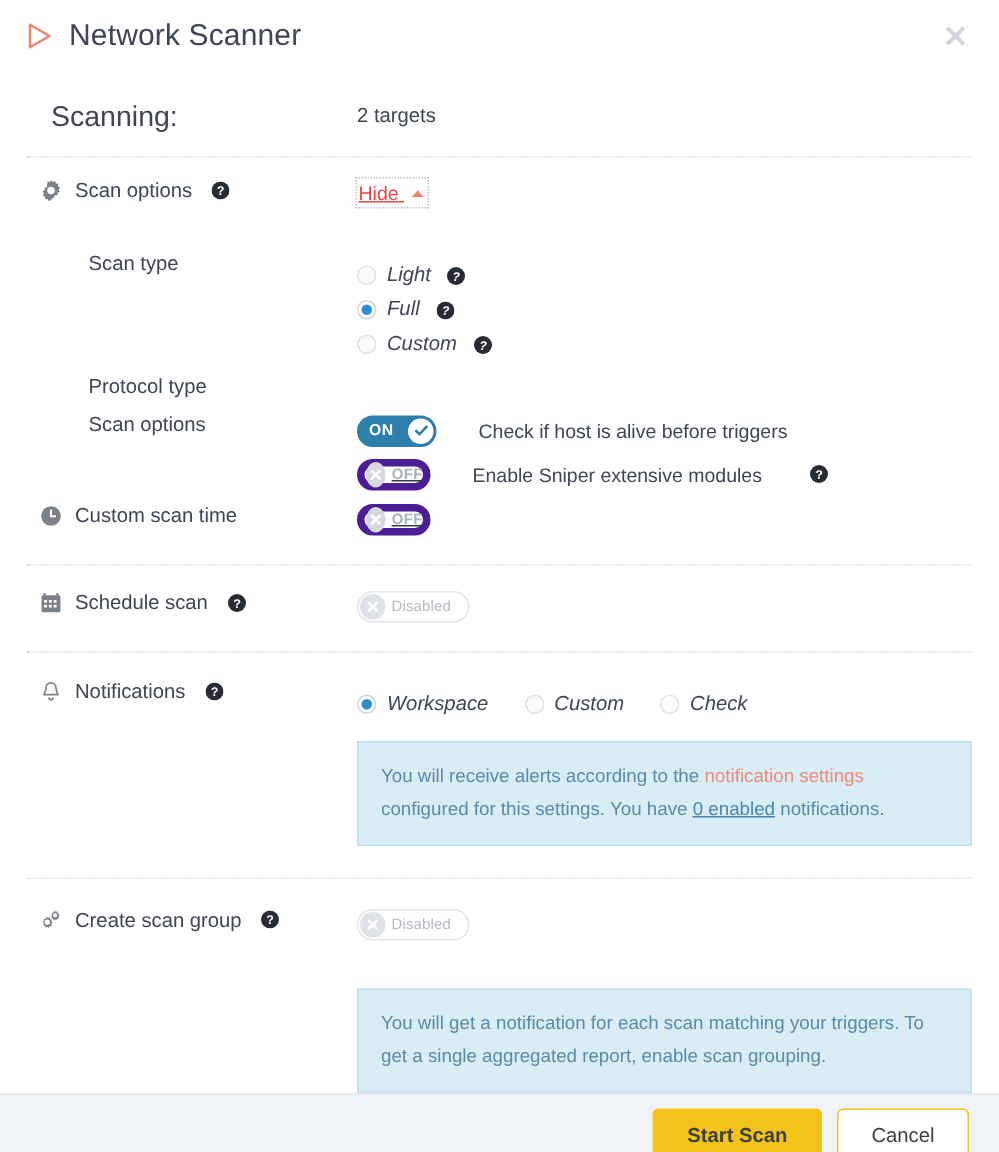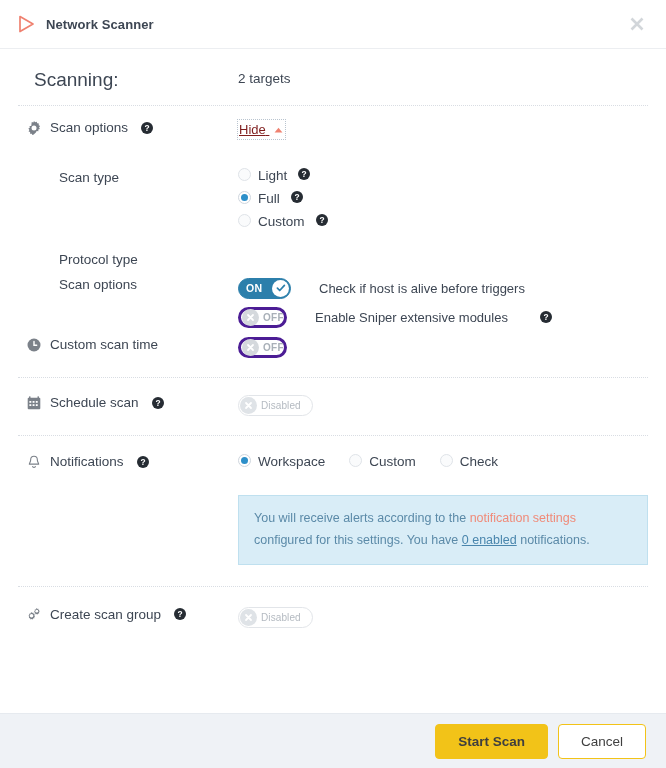--- a/index.html
+++ b/index.html
@@ -10,21 +10,21 @@
     background:#ffffff;
     color:#333c48;
     overflow:hidden;
   }
   .modal { width:666px; height:768px; position:relative; display:flex; flex-direction:column; background:#fff; }
 
   
   .hdr { height:48px; min-height:48px; display:flex; align-items:center; padding:0 20px 0 18px; position:relative; }
   .hdr-left { display:flex; align-items:center; gap:11px; }
   .play-ico { width:17px; height:18px; display:block; }
-  .hdr-title { font-size:13px; color:#3d4653; letter-spacing:.1px;font-weight:bold; }
+  .hdr-title { font-size:20px; color:#3d4653; letter-spacing:.1px; }
   .close-btn { position:absolute; right:18px; top:13px; width:22px; height:22px; cursor:pointer; display:flex; align-items:center; justify-content:center; }
   .close-btn svg { display:block; }
   .hdr-rule { height:1px; background:#eceef1; }
 
   
   .body { flex:1; padding:0 18px; }
   .dotted { border-top:1px dotted #d9dde3; height:0; }
 
   .row { display:flex; align-items:flex-start; }
   .lbl-col { width:220px; min-width:220px; padding-left:8px; }
@@ -35,39 +35,39 @@
   .sec-label .sico svg { display:block; }
   .sub-label { font-size:13.5px; color:#3d4653; padding-left:33px; }
 
   .scanning-row { padding:20px 0 14px 0; }
   .scanning-lbl { font-size:19px; color:#3d4653; padding-left:8px; }
   .scanning-val { font-size:13.5px; color:#3d4653; }
 
   .help { display:inline-flex; width:12px; height:12px; vertical-align:-1px; margin-left:4px; }
   .help svg { display:block; }
 
-  .hide-link { display:inline-block; font-size:13px; color:#7f1d1d; text-decoration:underline; cursor:pointer; outline:1px dotted #b9c4cf; padding:1px 2px 2px 1px; }
+  .hide-link { display:inline-block; font-size:13px; color:#ef4444; text-decoration:underline; cursor:pointer; outline:1px dotted #b9c4cf; padding:1px 2px 2px 1px; }
   .hide-link .caret { display:inline-block; margin-left:5px; vertical-align:1px; }
 
   
-  .radio-line { display:flex; align-items:flex-start; gap:7px; height:23px; }
+  .radio-line { display:flex; align-items:flex-end; gap:7px; height:23px;font-style:italic; }
   .radio-group-inline { display:flex; align-items:center; gap:0; }
   .radio-group-inline .radio-line { margin-right:24px; }
   .rad { width:13px; height:13px; border-radius:50%; background:#fafbfc; border:1px solid #dfe3e8; display:inline-block; position:relative; cursor:pointer; flex:0 0 auto; }
   .rad.on { background:#fff; border:1px solid #cfd6de; }
   .rad.on::after { content:""; position:absolute; left:2px; top:2px; width:7px; height:7px; border-radius:50%; background:#2d8fc9; }
   .rad-txt { font-size:13.5px; color:#3d4653; }
 
   
   .tgl-line { display:flex; align-items:center; gap:28px; height:26px; margin-bottom:3px; }
   .tgl { display:inline-flex; align-items:center; border-radius:13px; height:21px; cursor:pointer; user-select:none; position:relative; flex:0 0 auto; }
   .tgl.on { background:#2c7fab; width:53px; padding:0; border:1px solid #2c7fab; }
   .tgl.on .on-txt { color:#fff; font-size:10.5px; font-weight:bold; letter-spacing:.4px; margin-left:7px; }
   .tgl.on .knob { position:absolute; right:1px; top:1px; width:17px; height:17px; border-radius:50%; background:#fff; display:flex; align-items:center; justify-content:center; }
-  .tgl.off { background:#fff; border:3px solid #4c1d95; width:49px; }
+  .tgl.off { background:#fff; border:5px solid #4c1d95; width:49px;text-decoration:underline; }
   .tgl.off .knob { width:17px; height:17px; border-radius:50%; background:#d5d9dd; display:flex; align-items:center; justify-content:center; margin-left:1px; }
   .tgl.off .off-txt { font-size:10px; color:#a9b0b8; font-weight:bold; letter-spacing:.3px; margin-left:4px; }
   .tgl.disabled { background:#fff; border:1px solid #e2e5e9; width:75px; }
   .tgl.disabled .knob { width:17px; height:17px; border-radius:50%; background:#dfe3e7; display:flex; align-items:center; justify-content:center; margin-left:1px; }
   .tgl.disabled .off-txt { font-size:10px; color:#b4bac1; margin-left:4px; letter-spacing:.1px; }
   .tgl-txt { font-size:13px; color:#3d4653; }
 
   
   .info { background:#d9edf7; border:1px solid #bfe0ef; color:#5b8aa8; font-size:12.5px; line-height:1.75; padding:12px 15px; }
   .info a.sal { color:#f08a78; text-decoration:none; cursor:pointer; }
@@ -344,20 +344,21 @@
       </div>
       <div class="val-col">
         <span class="tgl disabled">
           <span class="knob">
             <svg width="11" height="11" viewBox="0 0 11 11">
                 <path d="M3 3 L8 8 M8 3 L3 8" stroke="#ffffff" stroke-width="1.8" stroke-linecap="round"></path>
               </svg>
           </span>
           <span class="off-txt">Disabled</span>
         </span>
+        <div class="info" style="margin-top:32px;">You will get a notification for each scan matching your triggers. To get a single aggregated report, enable scan grouping.</div>
       </div>
     </div>
 
   </div>
 
   <div class="ftr">
     <button class="btn btn-primary">Start Scan</button>
     <button class="btn btn-secondary">Cancel</button>
   </div>
 

